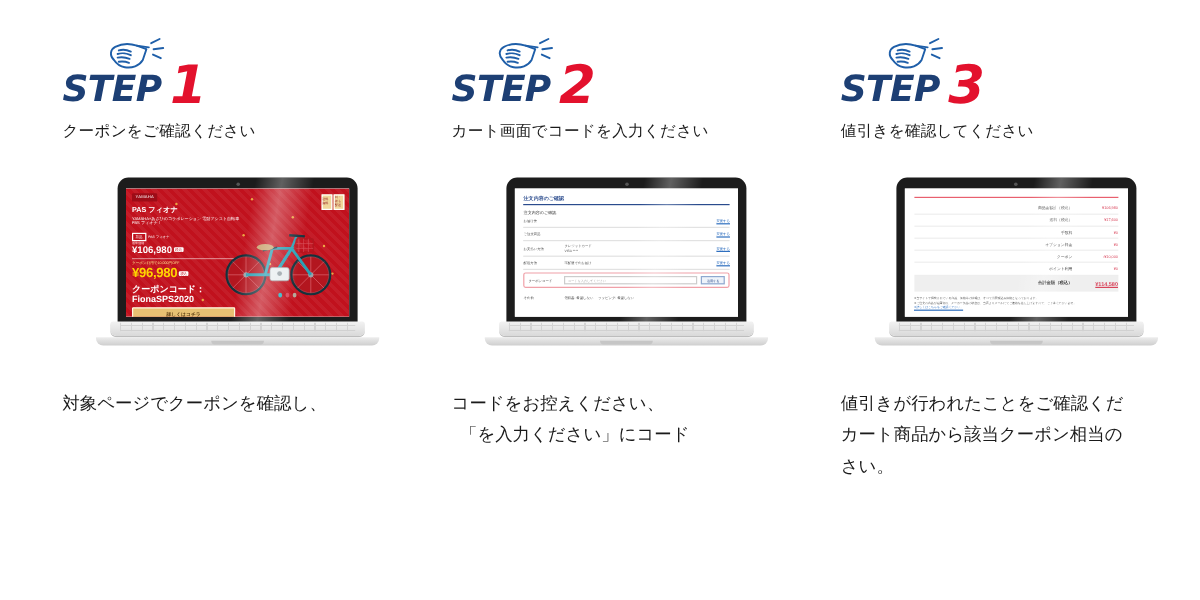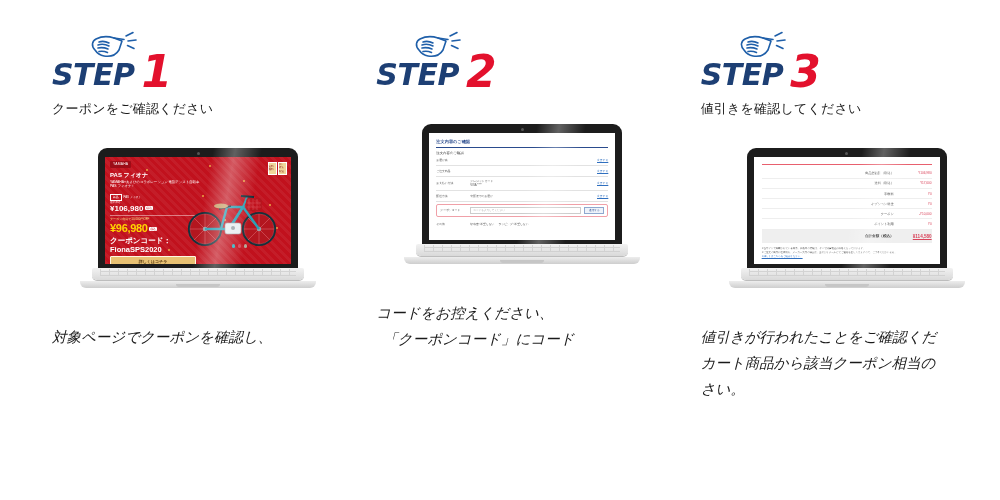--- a/index.html
+++ b/index.html
@@ -173,21 +173,21 @@
   .s3-lbl { color:#333; font-size:3.2px; text-align:right; width:86px; }
   .s3-amt { color:#d9435a; font-size:3.2px; text-align:right; width:28px; }
   .s3-total { background:#efefef; border-bottom:none; padding:4px 0; }
   .s3-total .s3-lbl { font-weight:700; font-size:3.6px; color:#222; }
   .s3-total .s3-amt { font-weight:700; font-size:4.6px; color:#d9435a; text-decoration:underline; }
   .s3-notes { margin-top:4px; }
   .s3-note { color:#555; font-size:2.4px; line-height:1.7; }
 
   
   .caption { margin-top:36px; font-size:14.5px; color:#1a1a1a; line-height:1.82; }
-  .caption div { white-space:nowrap;font-style:italic; }
+  .caption div { white-space:nowrap; }
   .caption .ind { padding-left:7px; }
 </style>
 </head>
 <body>
 
 <div class="page">
   <div class="cols">
 
     <div class="col col1">
       <div class="col-inner">
@@ -337,20 +337,21 @@
                 <path d="M39.5 15.5 L46 18.5"></path>
               </g>
             </svg>
           </span>
           <div class="step-row">
             <span class="step-word">STEP</span>
             <span class="step-num">2</span>
           </div>
         </div>
 
+        <div class="headline">カート画面でコードを入力ください</div>
 
         <div class="laptop">
           <div class="lid">
             <div class="screen">
               <div class="s2">
                 <div class="s2-h">注文内容のご確認</div>
                 <div class="s2-hr"></div>
                 <div class="s2-sub">注文内容のご確認</div>
 
                 <div class="s2-row">
@@ -398,21 +399,21 @@
           <div class="base">
             <div class="base-kb"></div>
             <div class="base-front">
               <div class="base-notch"></div>
             </div>
           </div>
         </div>
 
         <div class="caption">
           <div>コードをお控えください、</div>
-          <div class="ind">「クーポンコード」にコード</div>
+          <div class="ind">「を入力ください」にコード</div>
         </div>
 
       </div>
     </div>
 
     <div class="col col3">
       <div class="col-inner">
 
         <div class="step-head">
           <span class="hand-icon">

